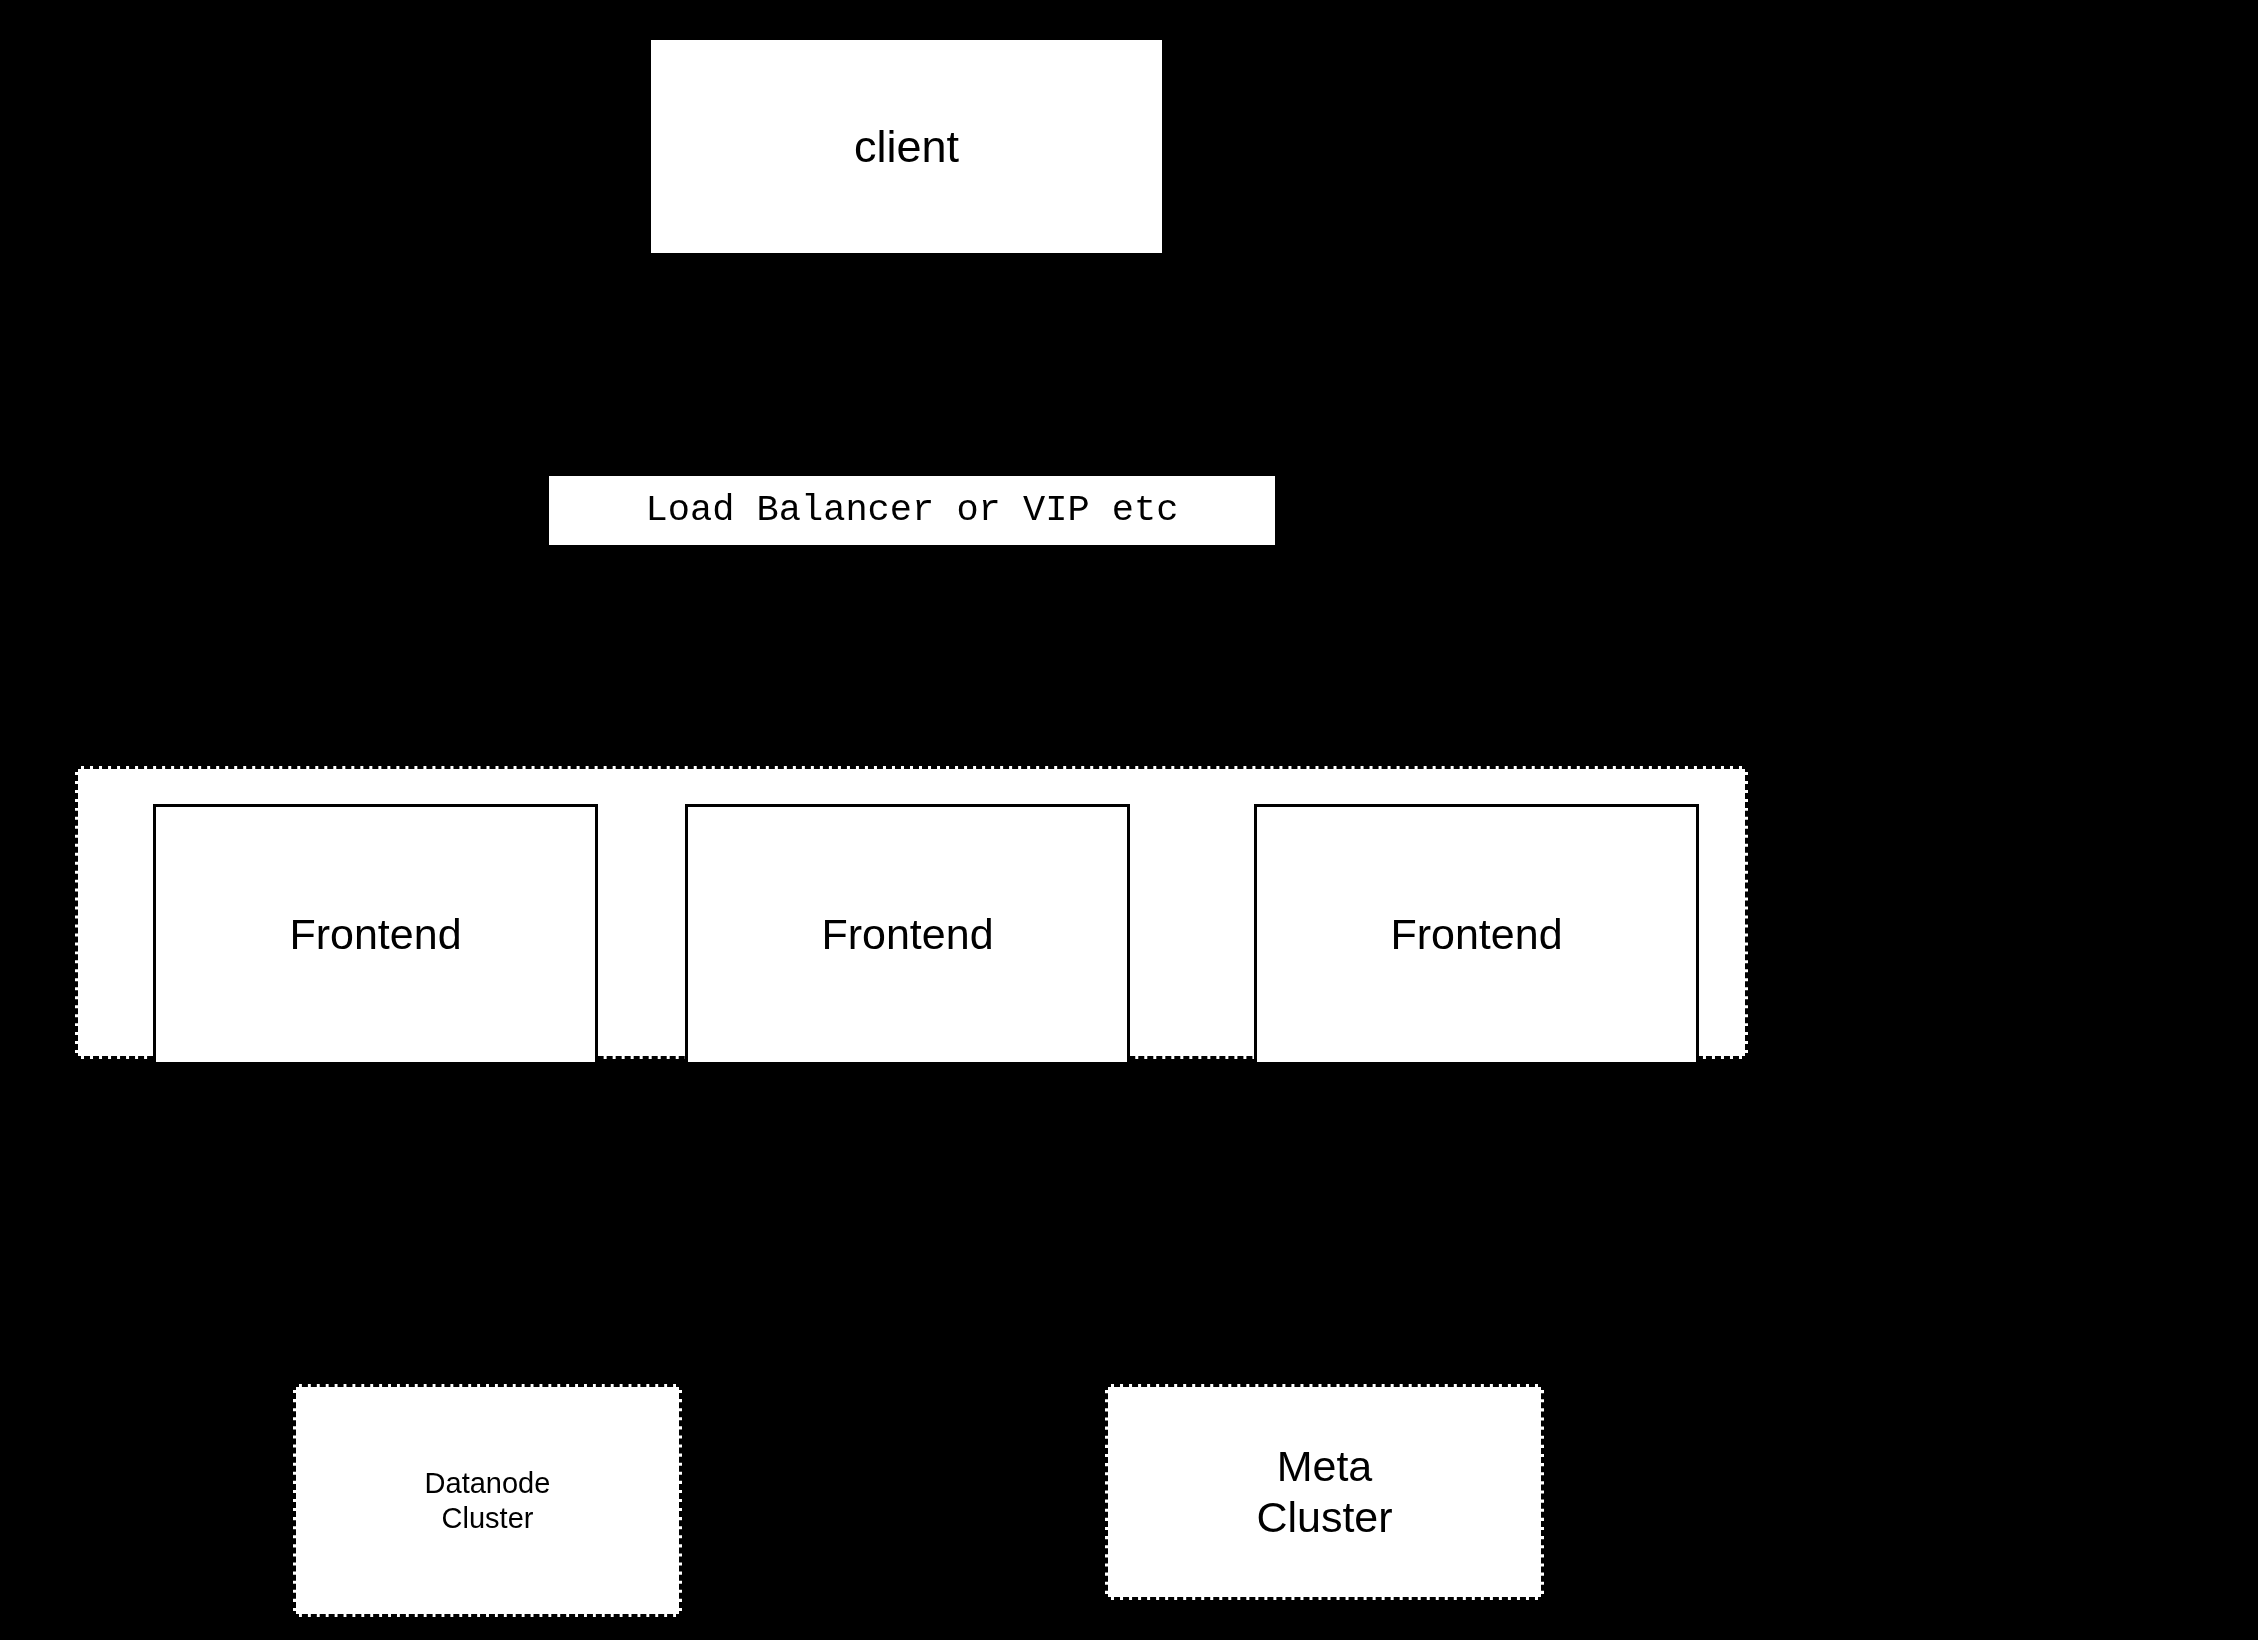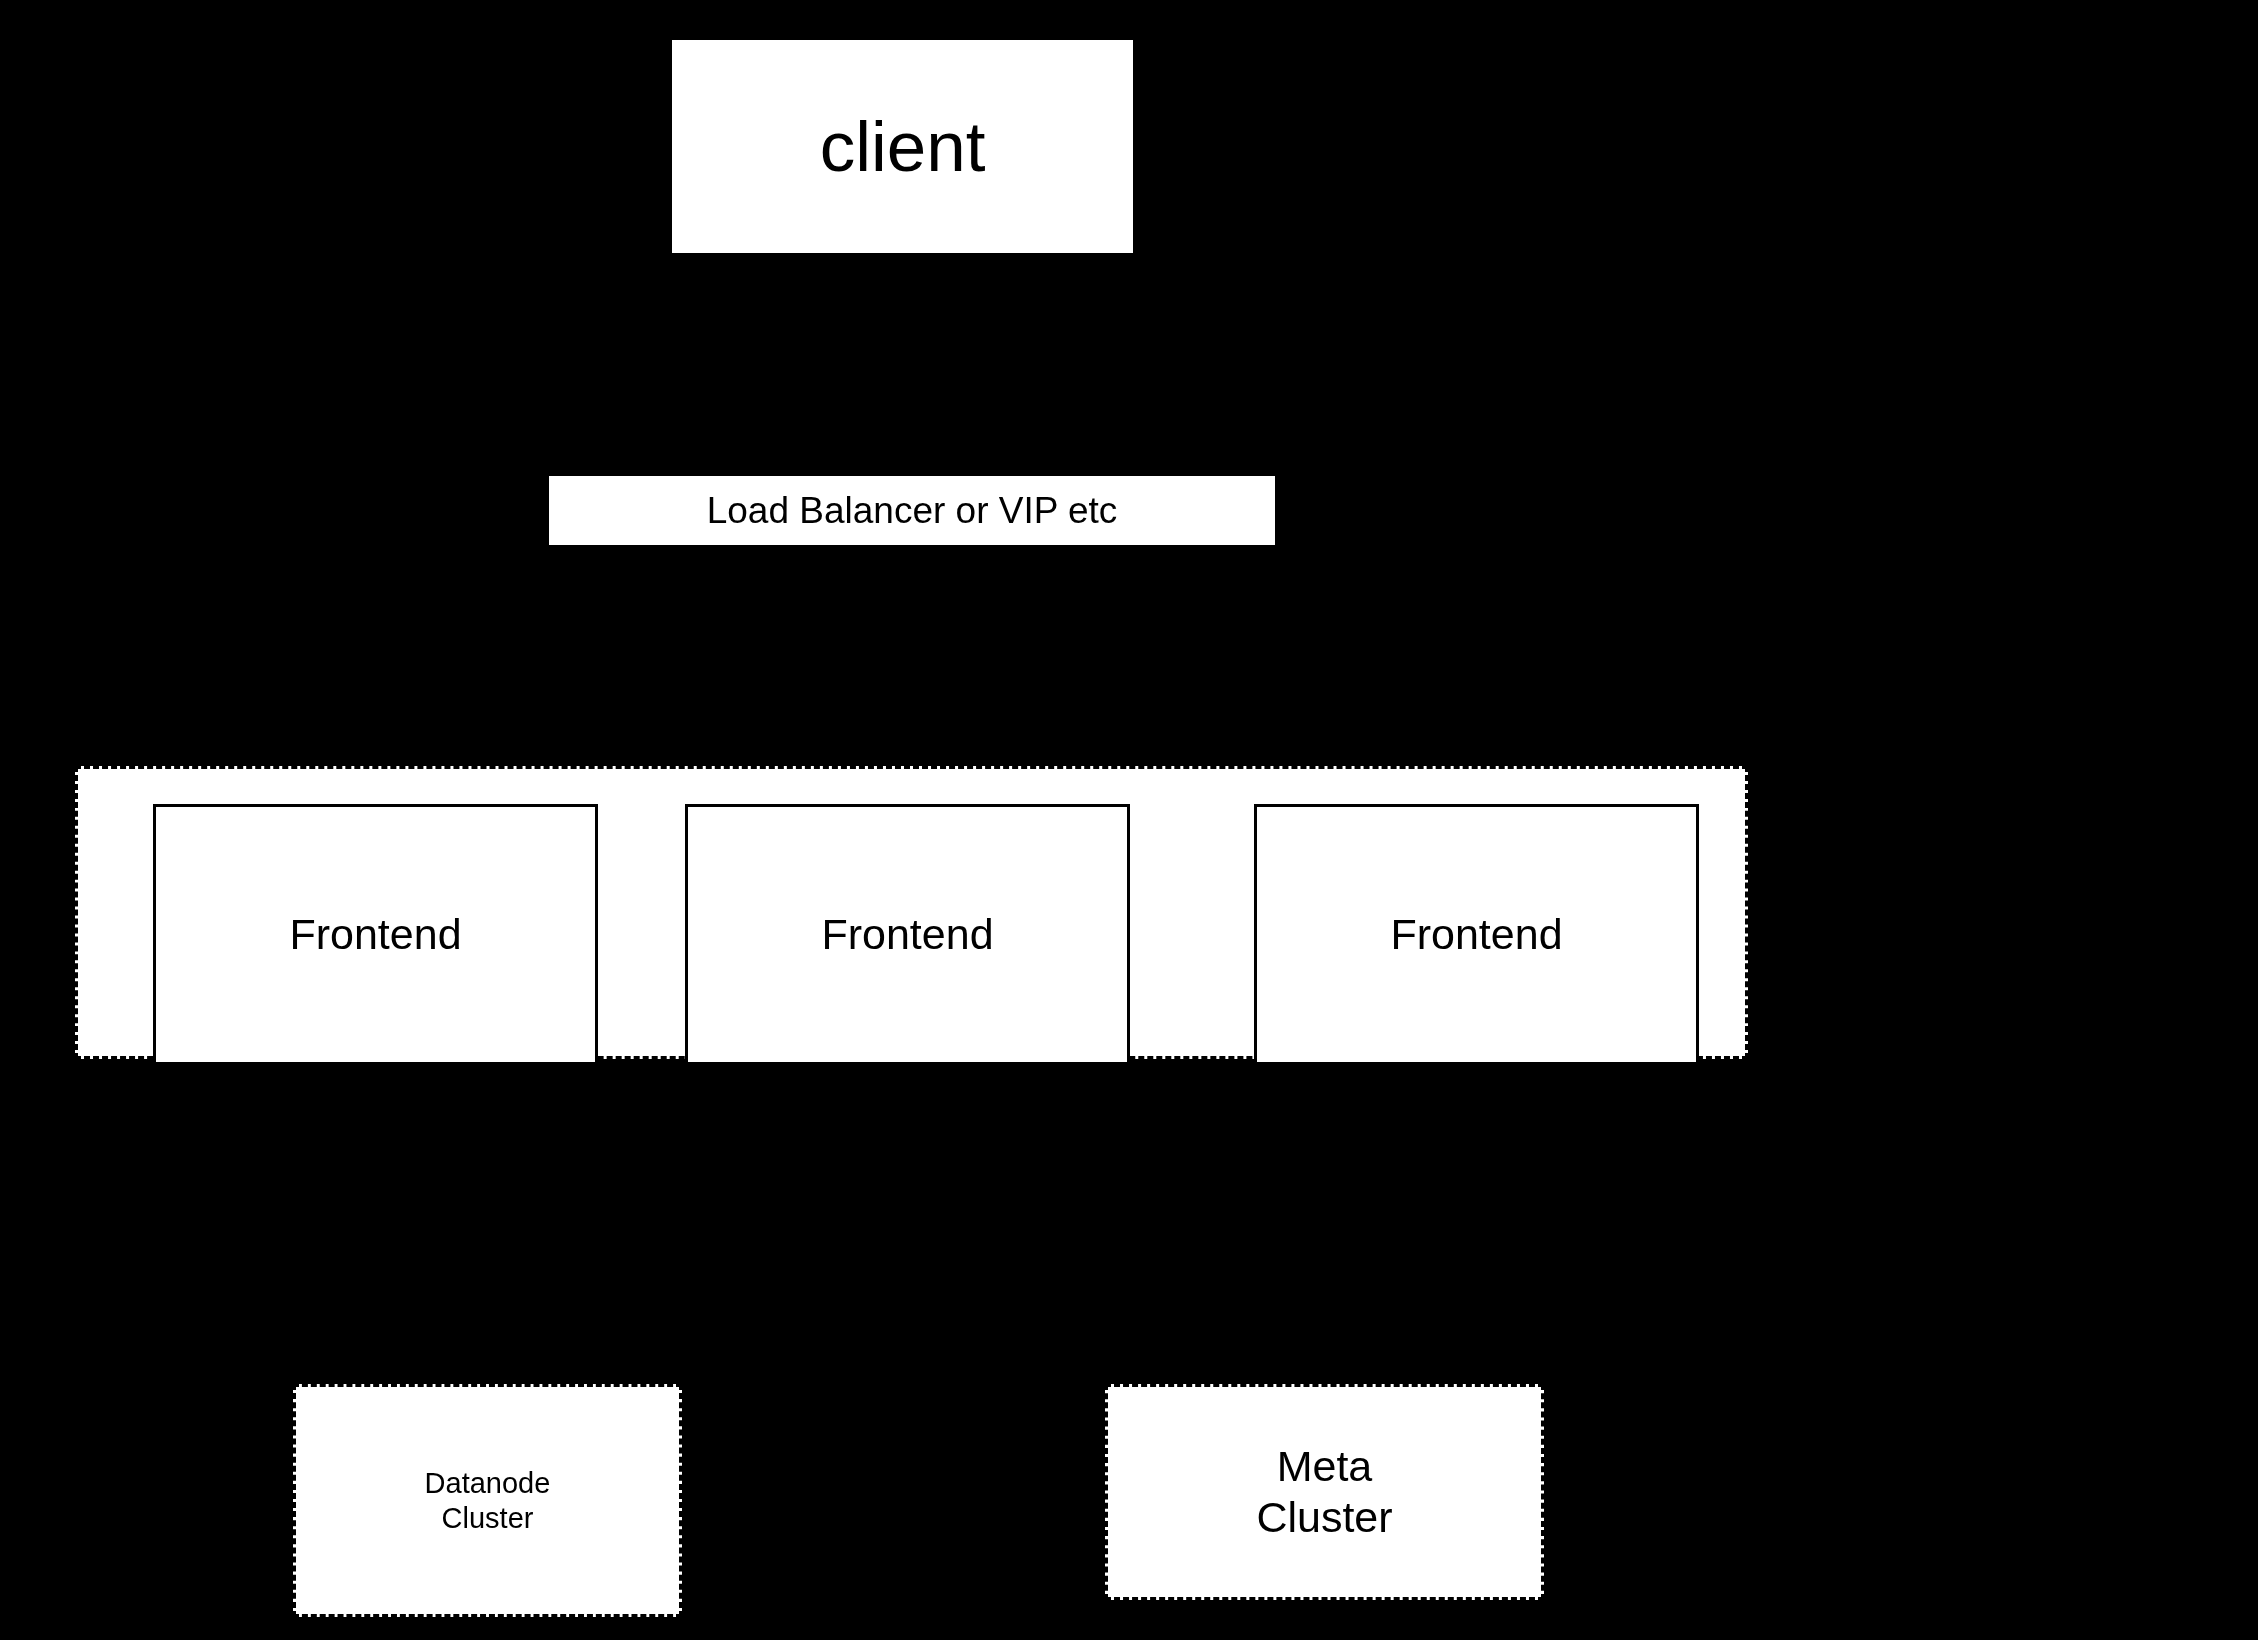--- a/index.html
+++ b/index.html
@@ -34,32 +34,33 @@
     background: #ffffff;
     border: none;
   }
   .fill-dashed {
     background: #ffffff;
     border: 3.6px dashed #000000;
   }
 
   
   #client-node {
-    left: 672px;
+    left: 651px;
     top: 40px;
-    width: 461px;
+    width: 511px;
     height: 213px;
-    font-size: 71px;
+    font-size: 45px;
   }
   #loadbalancer-node {
     left: 549px;
     top: 476px;
     width: 726px;
     height: 69px;
     font-size: 37px;
+    font-family: Liberation Mono, monospace;
   }
 
   #frontend-group {
     left: 75px;
     top: 766px;
     width: 1673px;
     height: 293px;
   }
   .frontend-box {
     position: absolute;

